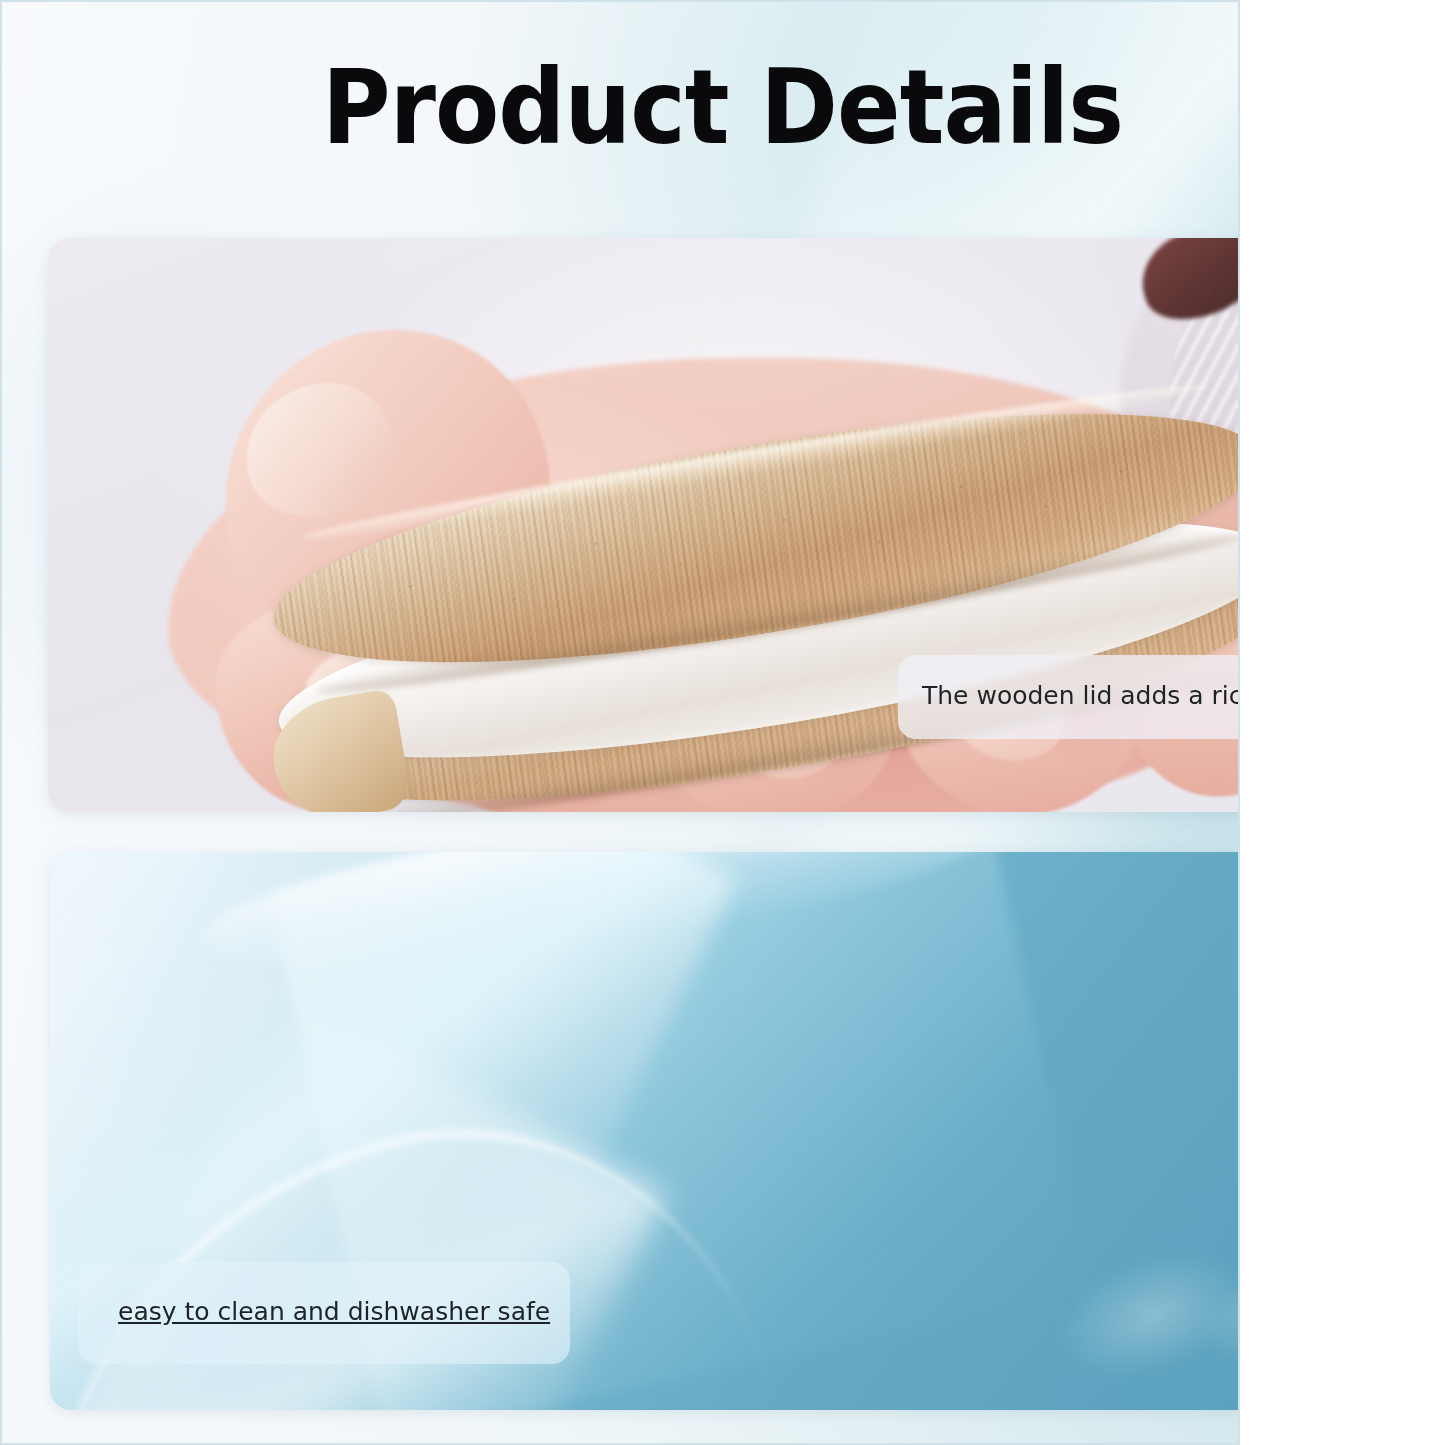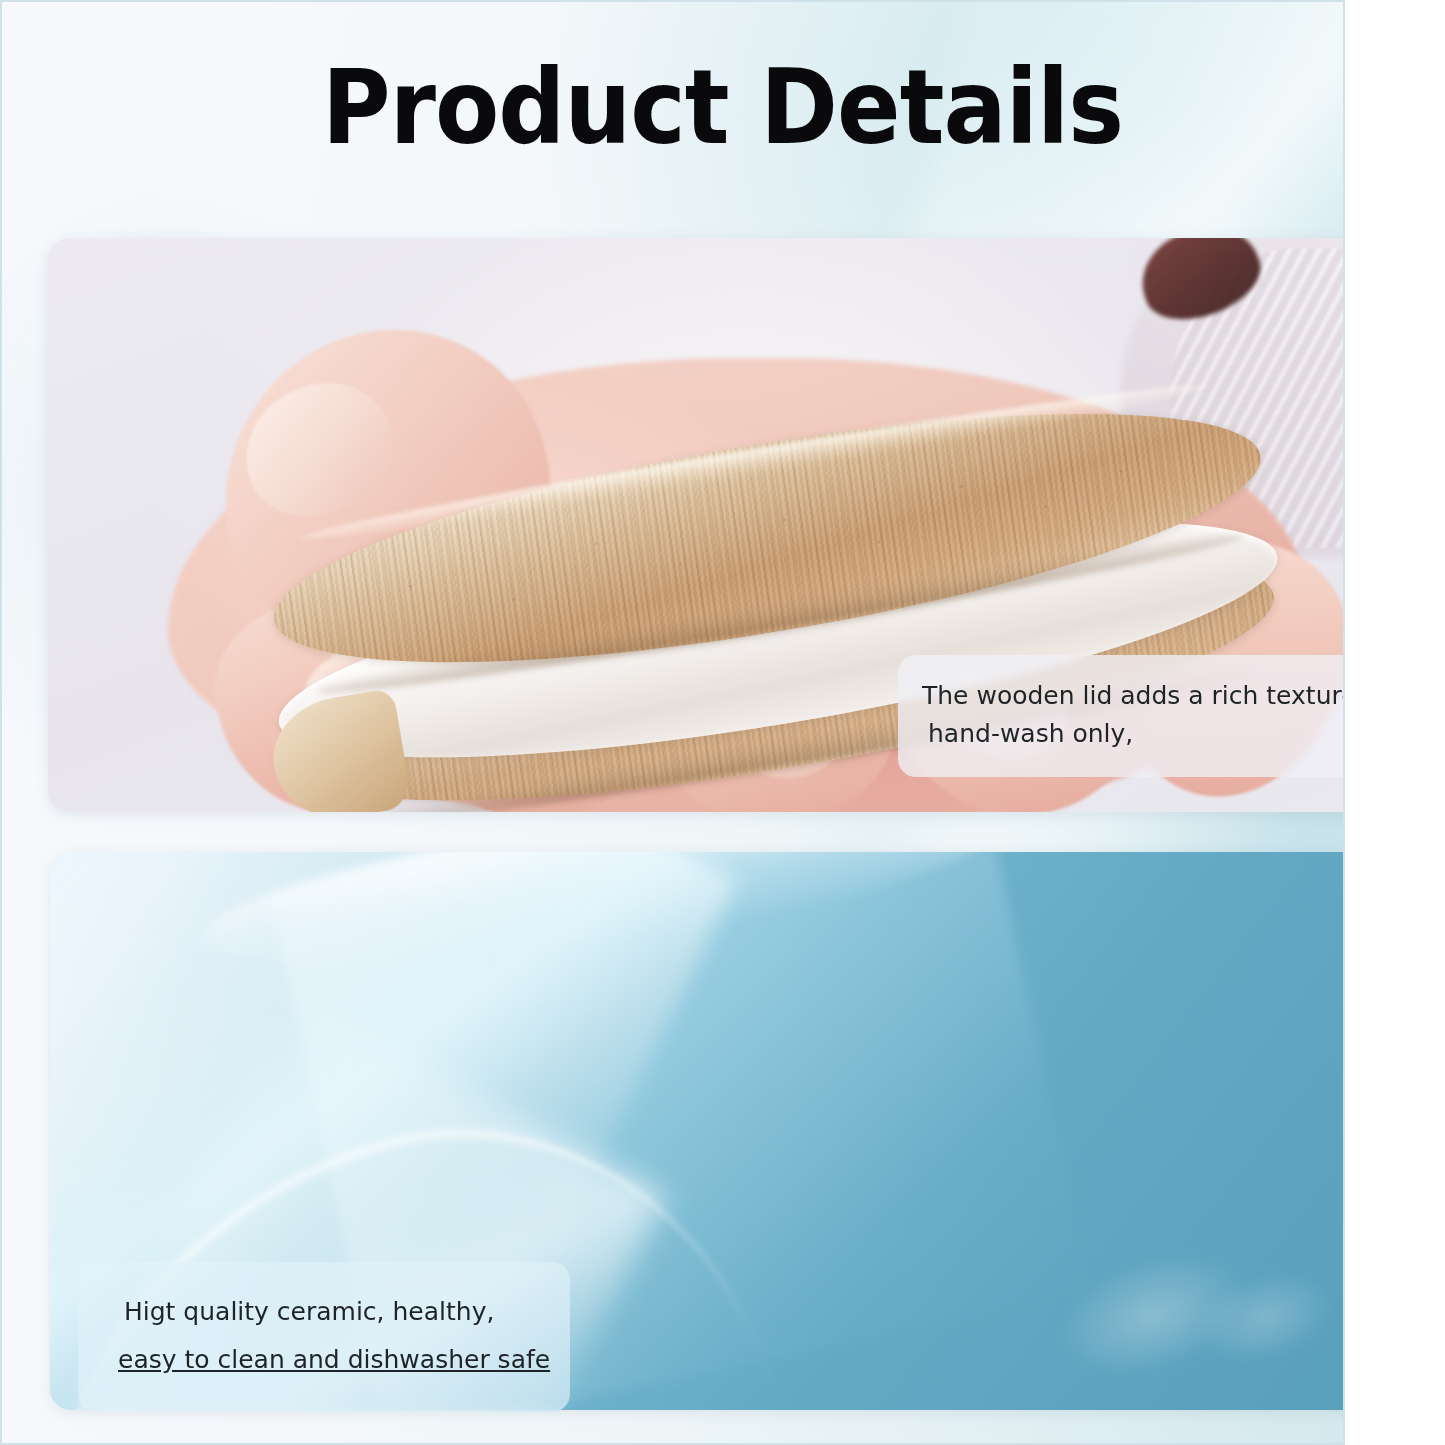--- a/index.html
+++ b/index.html
@@ -3,21 +3,21 @@
 <meta charset="utf-8">
 <style>
   html, body {
     margin: 0;
     padding: 0;
     background: #ffffff;
   }
 
   #page {
     position: relative;
-    width: 1345px;
+    width: 1240px;
     height: 1445px;
     overflow: hidden;
     font-family: "DejaVu Sans", sans-serif;
     background:
       radial-gradient(ellipse 900px 700px at 88% 8%, rgba(197,228,235,0.95) 0%, rgba(210,233,238,0.55) 40%, rgba(236,245,247,0.0) 72%),
       radial-gradient(ellipse 700px 600px at 97% 52%, rgba(186,220,230,0.80) 0%, rgba(214,234,240,0.35) 45%, rgba(240,246,249,0.0) 75%),
       linear-gradient(100deg, #f7f9fc 0%, #f5f8fb 28%, #eff6f8 55%, #e2eff3 78%, #d4e9ee 100%);
   }
 
   
@@ -491,36 +491,34 @@
           <div class="wood-shadow-edge"></div>
         </div>
 
         <div class="wood-endgrain"></div>
       </div>
     </div>
   </div>
 
   <div id="caption-lid" class="caption">
     <div class="cap-line cl1">The wooden lid adds a rich texture,</div>
-    <div class="cap-line cl2">hand-wash only,</div>
   </div>
 
   <div id="card-ceramic" class="card">
     <div class="photo-inner">
       <div class="ceramic-body"></div>
       <div class="ceramic-face"></div>
       <div class="ceramic-rim"></div>
 
       <div class="glaze-sweep"></div>
       <div class="glaze-sweep2"></div>
       <div class="glaze-edge-curve"></div>
 
       <div class="relief-swirl"></div>
     </div>
   </div>
 
   <div id="caption-ceramic" class="caption">
-    <div class="cap-line cc1">Higt quality ceramic, healthy,</div>
     <div class="cap-line cc2">easy to clean and dishwasher safe</div>
   </div>
 
   <div id="frame"></div>
 </div>
 
 </body></html>

